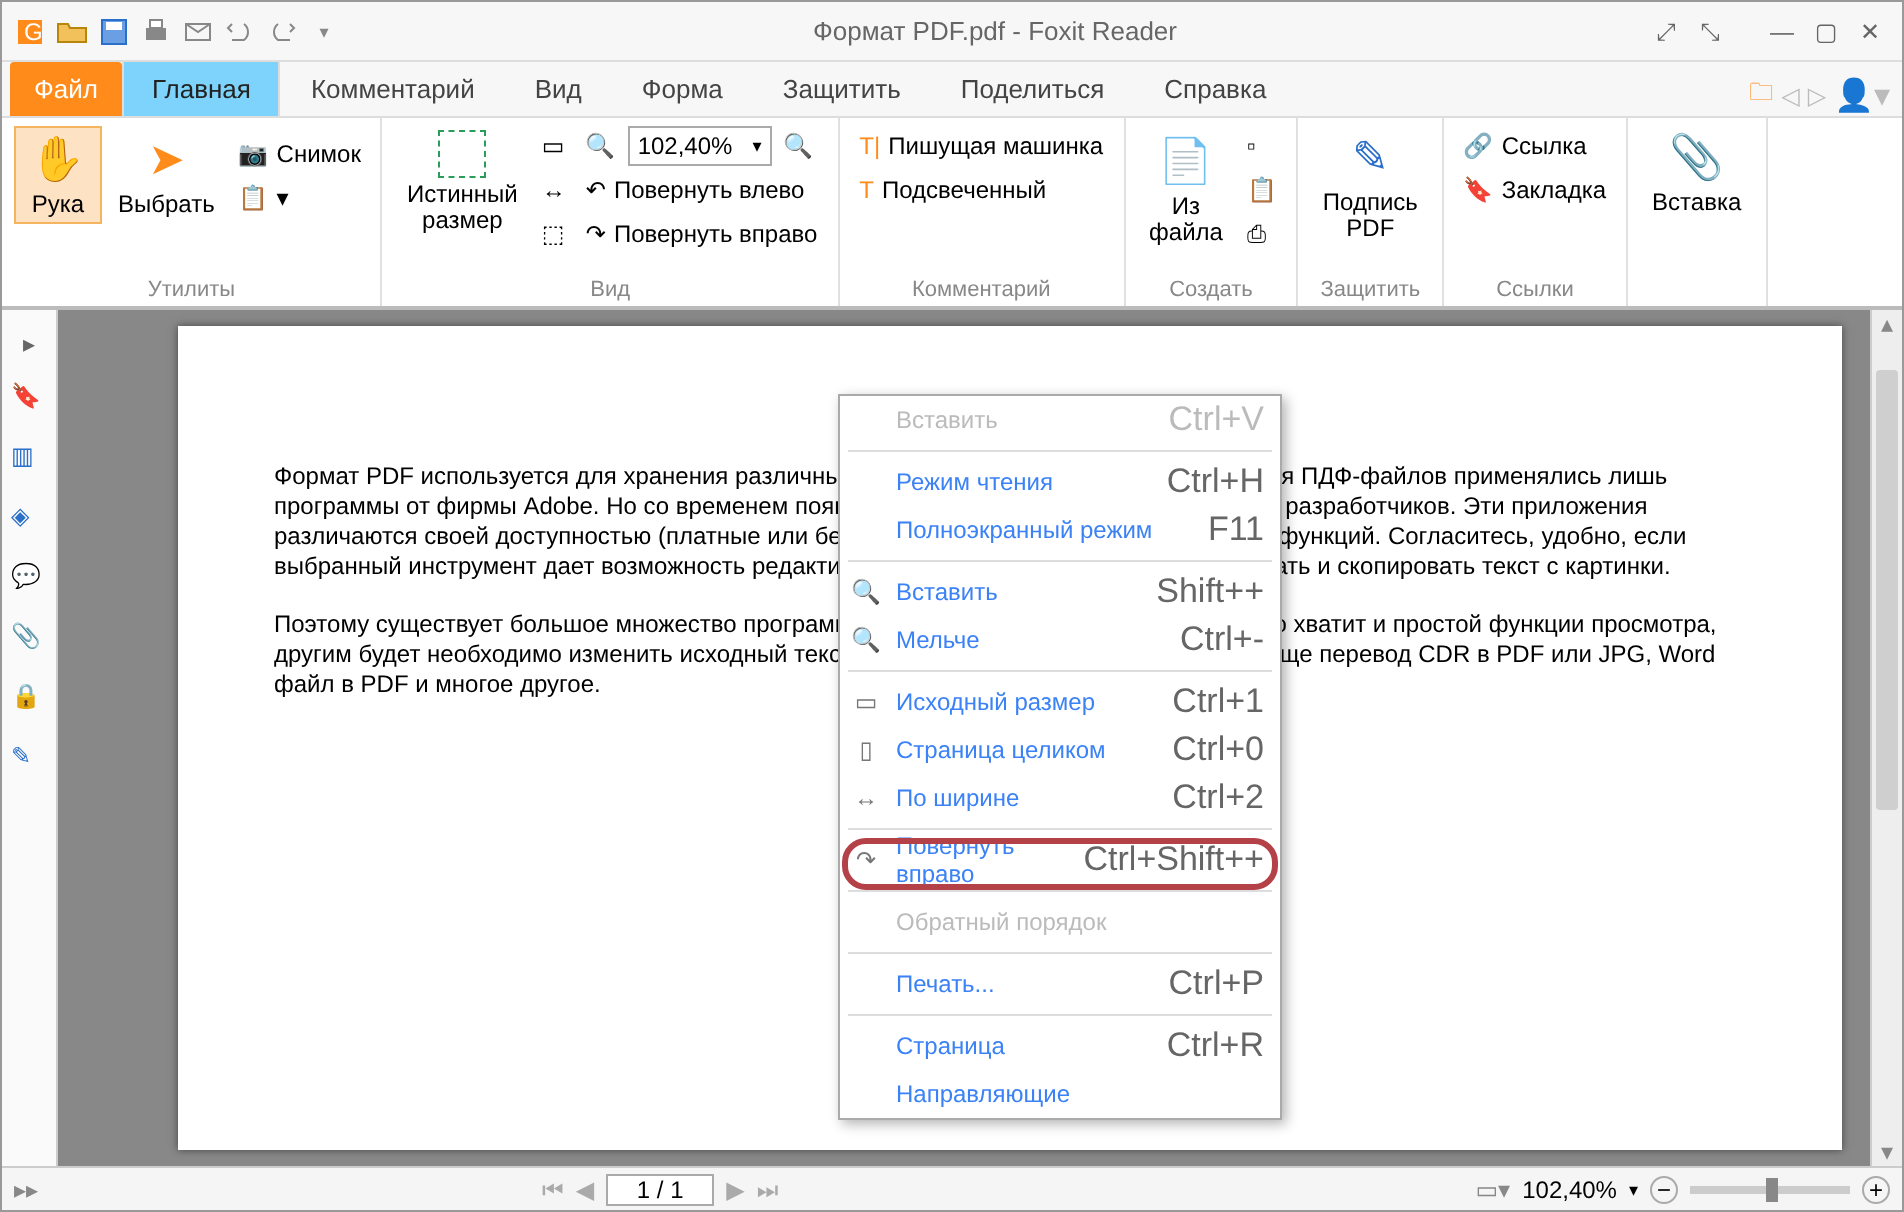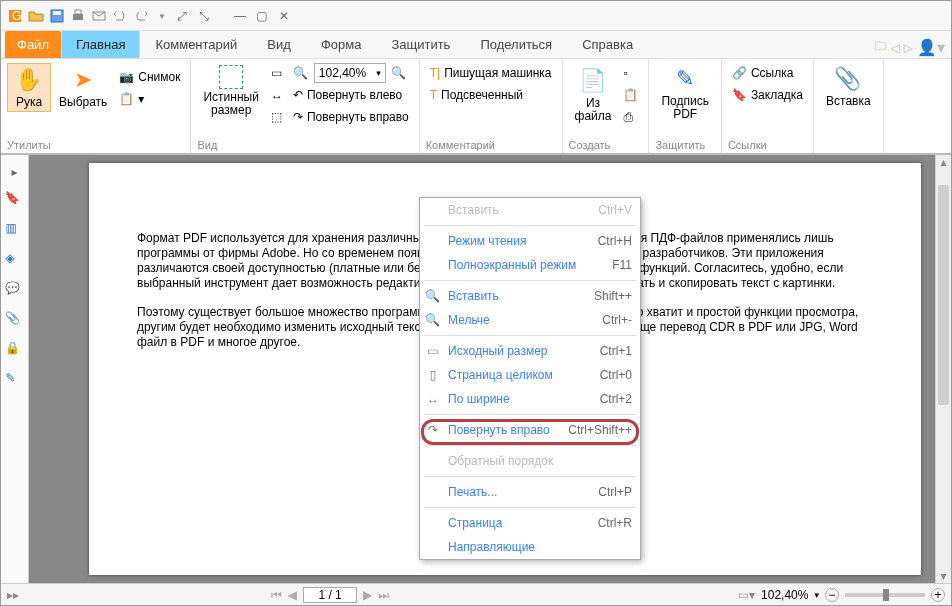--- a/index.html
+++ b/index.html
@@ -12,39 +12,39 @@
 .winctrl .wb{width:20px;height:18px;display:flex;align-items:center;justify-content:center;color:#666}
 .tabbar{height:28px;background:#f7f7f7;display:flex;align-items:end;padding-left:4px;border-bottom:1px solid #ddd}
 .filetab{background:#ff8c1a;color:#fff;padding:6px 12px;border-radius:2px 2px 0 0;font-size:13px}
 .tab{padding:6px 14px;color:#444;font-size:13px;border:1px solid transparent;border-bottom:none}
 .tab.active{background:#7dd3fc;border-color:#ddd;color:#222}
 .tabspacer{flex:1}
 .searcharea{display:flex;align-items:center;gap:4px;padding-right:6px}
 .searchbox{width:140px;height:20px;border:1px solid #ccc;padding:0 4px;color:#888;display:flex;align-items:center}
 .ribbon{height:96px;background:#fff;border-bottom:2px solid #bbb;display:flex}
 .group{border-right:1px solid #e0e0e0;padding:4px 6px 2px 6px;display:flex;flex-direction:column;justify-content:space-between}
-.grplabel{color:#888;font-size:11px}
+.grplabel{text-align:center;color:#888;font-size:11px}
 .bigbtn{display:flex;flex-direction:column;align-items:center;gap:2px;padding:2px 6px;min-width:44px}
 .bigbtn .ic{width:28px;height:28px;display:flex;align-items:center;justify-content:center;font-size:22px}
 .bigbtn .lbl{font-size:12px;text-align:center;line-height:1.1}
 .hand{background:#fde3c4;border:1px solid #f5b560}
 .row{display:flex;gap:2px;align-items:center}
 .smallbtn{display:flex;align-items:center;gap:4px;padding:2px 4px;height:20px}
 .zoombox{border:1px solid #aaa;height:20px;width:72px;display:flex;align-items:center;padding:0 4px;background:#fff}
 .docarea{display:flex;height:calc(100% - 30px - 28px - 96px - 22px)}
 .sidebar{width:28px;background:#fafafa;border-right:1px solid #ccc;display:flex;flex-direction:column;align-items:center;gap:12px;padding-top:10px}
 .sidebar .sic{width:18px;height:18px;color:#2a6fc9}
 .viewport{flex:1;background:#888;position:relative;overflow:hidden}
 .page{position:absolute;left:60px;top:8px;right:30px;bottom:8px;background:#fff;box-shadow:0 0 4px rgba(0,0,0,.5);padding:68px 48px 20px 48px;font-family:"Times New Roman",serif;font-size:17px;color:#000;line-height:1.25}
 .page p{margin-bottom:14px}
 .contextmenu{position:absolute;left:418px;top:196px;width:222px;background:#fff;border:1px solid #aaa;box-shadow:2px 2px 6px rgba(0,0,0,.3)}
 .contextmenu .mi{height:24px;display:flex;align-items:center;padding:0 8px 0 28px;position:relative}
 .contextmenu .mi .mic{position:absolute;left:4px;width:18px;text-align:center;color:#777}
 .contextmenu .mi .mlbl{flex:1;color:#3b82f6}
-.contextmenu .mi .msc{color:#666;font-size:12px}
+.contextmenu .mi .msc{color:#666;font-size:17px}
 .contextmenu .mi.dis .mlbl,.contextmenu .mi.dis .msc{color:#bbb}
 .contextmenu .sep{height:1px;background:#ddd;margin:3px 4px}
 .highlight{position:absolute;left:420px;top:418px;width:218px;height:26px;border:3px solid #b44048;border-radius:12px;pointer-events:none}
 .scrollbar-v{position:absolute;right:0;top:0;bottom:0;width:16px;background:#eee;border-left:1px solid #ccc}
 .scrollbar-v .thumb{position:absolute;left:2px;right:2px;top:30px;height:220px;background:#cfcfcf;border-radius:2px}
 .statusbar{height:22px;background:#f5f5f5;border-top:1px solid #ccc;display:flex;align-items:center;padding:0 6px;gap:6px}
 .statusbar .pgbox{border:1px solid #aaa;width:54px;height:16px;background:#fff;text-align:center}
 .sbspacer{flex:1}
 svg{width:16px;height:16px}
 </style>
@@ -87,20 +87,21 @@
           <path d="M10 4a5 5 0 0 1 0 8H4m0-8l-2 2 2 2" fill="none" stroke="#888"></path>
         </svg>
       </div>
   <div class="qbtn">
         <svg viewBox="0 0 16 16">
           <path d="M6 4a5 5 0 0 0 0 8h6m0-8l2 2-2 2" fill="none" stroke="#888"></path>
         </svg>
       </div>
   <div class="qbtn" style="font-size:9px;color:#888">▾</div>
  </div>
+ <div class="title">Формат PDF.pdf - Foxit Reader</div>
  <div class="winctrl">
   <div class="wb">⤢</div>
   <div class="wb">⤡</div>
   <div style="width:12px"></div>
   <div class="wb">—</div>
   <div class="wb">▢</div>
   <div class="wb">✕</div>
  </div>
 </div>
 

